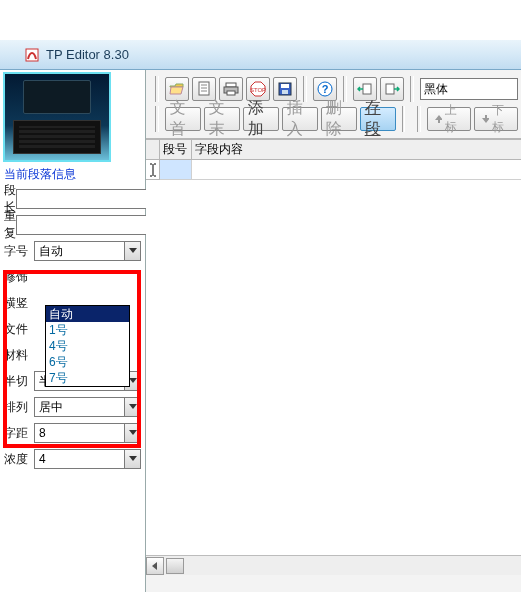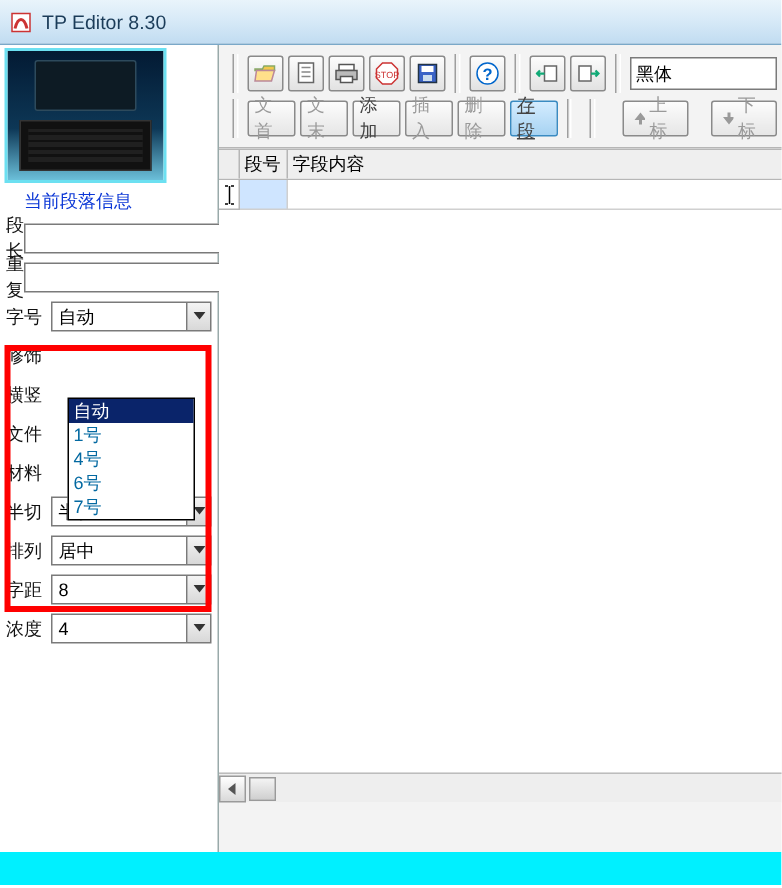--- a/index.html
+++ b/index.html
@@ -1,53 +1,53 @@
 <!DOCTYPE html>
 <html><head>
 <meta charset="utf-8">
 <style>
   * { box-sizing: border-box; margin: 0; padding: 0; }
   body { font-family: "SimSun", "MS Sans Serif", sans-serif; font-size: 12px; background: #fff; width: 521px; height: 592px; overflow: hidden; position: relative; }
 
-  .titlebar { height: 30px; background: linear-gradient(180deg,#e9f4fb 0%,#d6e9f7 50%,#c1dcf1 100%); display:flex; align-items:center; padding:0 6px; border-bottom:1px solid #7aa8c8; }
+  .titlebar { height: 30px; background: linear-gradient(180deg,#e9f4fb 0%,#d6e9f7 50%,#c1dcf1 100%); display:flex; align-items:center; padding:0 24px; border-bottom:1px solid #7aa8c8;margin-top:40px; }
   .titlebar .logo { width:16px; height:16px; margin-right:6px; display:inline-flex; align-items:center; justify-content:center;}
   .titlebar .title { color:#1b3c59; font-size:13px; }
 
   .main { display:flex; height:538px; }
 
   .left { width:146px; background:#fff; border-right:1px solid #9aa; position:relative; }
   .thumb { width:108px; height:90px; margin:2px 3px 2px 3px; background: linear-gradient(180deg,#031a33 0%,#0d3756 60%,#6bbfd9 100%); border:2px solid #6ce0f1; position:relative; display:flex; flex-direction:column; align-items:center; padding:6px;}
   .thumb .device-top { width:68px; height:34px; background:#0d1b24; border:1px solid #2d4a5c; border-radius:2px; }
   .thumb .device-kb { width:88px; height:34px; background:#111; border:1px solid #333; margin-top:6px; position:relative; }
   .thumb .device-kb::before { content:""; position:absolute; inset:5px; background:repeating-linear-gradient(0deg,#2a2a2a 0 3px,#111 3px 5px),repeating-linear-gradient(90deg,#2a2a2a 0 3px,#111 3px 5px); opacity:.6;}
 
-  .section-title { color:#0a36d6; padding:2px 16px; }
+  .section-title { color:#0a36d6; padding:2px 4px; }
   .fields { padding:0 4px; }
   .row { display:flex; align-items:center; height:24px; margin:2px 0; }
   .row label { width:30px; color:#111; }
   .numbox { flex:1; height:20px; border:1px solid #7a7a7a; background:#fff; color:#0026ff; text-align:right; padding:1px 4px; font-size:12px;}
   .combo { flex:1; height:20px; border:1px solid #7a7a7a; background:#fff; display:flex; align-items:center; justify-content:space-between; padding:0 0 0 4px; position:relative;}
   .combo .caret { width:16px; height:18px; border-left:1px solid #7a7a7a; background:linear-gradient(#f4f4f4,#d8d8d8); display:flex; align-items:center; justify-content:center;}
   .combo .caret svg { display:block;}
 
   .red-box { position:absolute; left:3px; top:200px; width:138px; height:178px; border:4px solid #f00; pointer-events:none; z-index:30;}
 
   .dropdown { position:absolute; left:45px; top:235px; width:85px; background:#fff; border:1px solid #000; z-index:20; }
   .dropdown .opt { height:16px; line-height:16px; padding:0 3px; font-size:12px; color:#0369a1;}
   .dropdown .opt.sel { background:#0a246a; color:#fff;}
 
   .right { flex:1; position:relative; background:#f3f3f3; }
   .toolbar-area { padding:6px 6px 2px 6px; background:#f3f3f3; border-bottom:1px solid #b6b6b6;}
   .tb-row { display:flex; align-items:center; gap:3px; margin-bottom:4px;}
   .sep { width:4px; height:26px; border-left:1px solid #9e9e9e; border-right:1px solid #fff; margin:0 3px;}
   .tbtn { width:24px; height:24px; border:1px solid #8a8a8a; background:linear-gradient(#fcfcfc,#e2e2e2); display:flex; align-items:center; justify-content:center; border-radius:2px;}
-  .tbtn-text { min-width:32px; height:24px; padding:0 4px; border:1px solid #8a8a8a; background:linear-gradient(#fcfcfc,#e6e6e6); display:flex; align-items:center; justify-content:center; font-size:12px; color:#444; border-radius:2px;}
+  .tbtn-text { min-width:32px; height:24px; padding:0 4px; border:1px solid #8a8a8a; background:linear-gradient(#fcfcfc,#e6e6e6); display:flex; align-items:center; justify-content:center; font-size:16px; color:#444; border-radius:2px;}
   .tbtn-text.disabled { color:#9a9a9a; }
   .tbtn-text.active { background:linear-gradient(#d4ecff,#a7d3f2); border-color:#3a8bc2;text-decoration:underline;}
-  .tbtn-wtext { height:24px; padding:0 6px; border:1px solid #8a8a8a; background:linear-gradient(#fcfcfc,#e6e6e6); display:flex; align-items:center; gap:3px; color:#9a9a9a; border-radius:2px;margin-left:12px;}
+  .tbtn-wtext { height:24px; padding:0 6px; border:1px solid #8a8a8a; background:linear-gradient(#fcfcfc,#e6e6e6); display:flex; align-items:center; gap:3px; color:#9a9a9a; border-radius:2px;}
   .fontbox { height:22px; border:1px solid #7a7a7a; background:#fff; width:98px; padding:1px 3px; font-size:12px;}
 
   .grid-area { position:relative; height:436px; background:#fff; border-top:1px solid #b6b6b6;}
   .hdrs { display:flex; height:20px; border-bottom:1px solid #b6b6b6;}
   .hdr-corner { width:14px; border-right:1px solid #b6b6b6; background:#eee;}
   .hdr { border-right:1px solid #b6b6b6; background:#efefef; display:flex; align-items:center; padding:0 3px; font-size:12px;}
   .hdr.nar { width:32px;text-align:center;}
   .grid-body { position:relative; height:396px;}
   .row-marker { position:absolute; left:0; top:0; width:14px; height:20px; border-right:1px solid #b6b6b6; border-bottom:1px solid #b6b6b6; display:flex; align-items:center; justify-content:center; }
   .row-cells { position:absolute; left:14px; top:0; right:0; height:20px; display:flex;}

